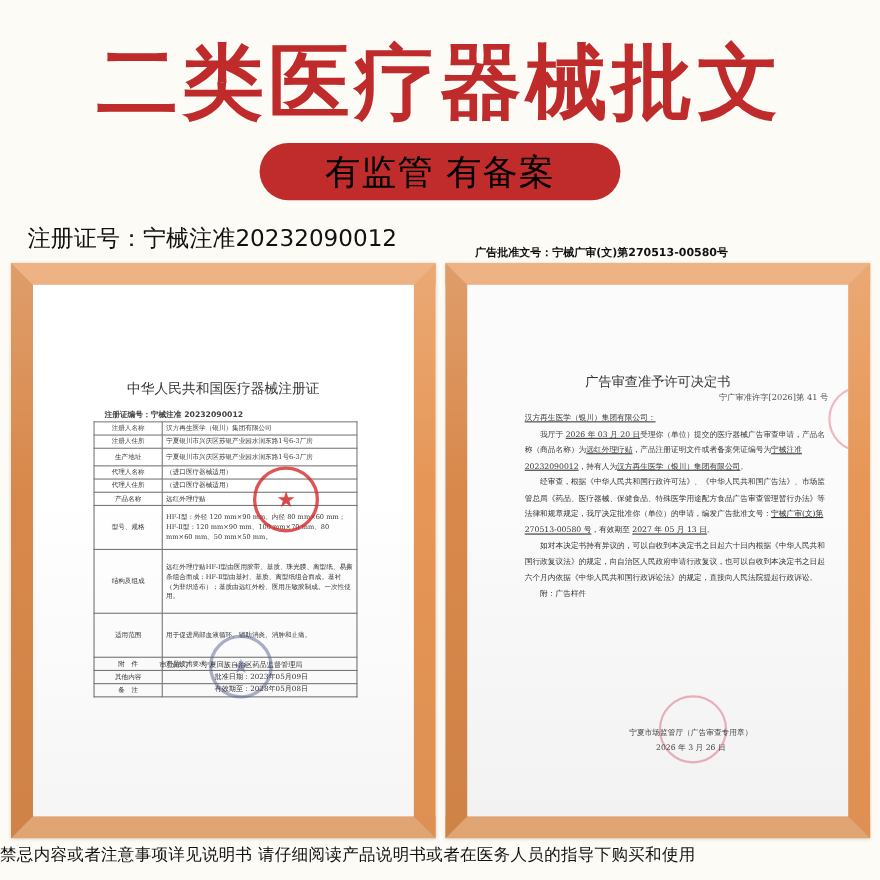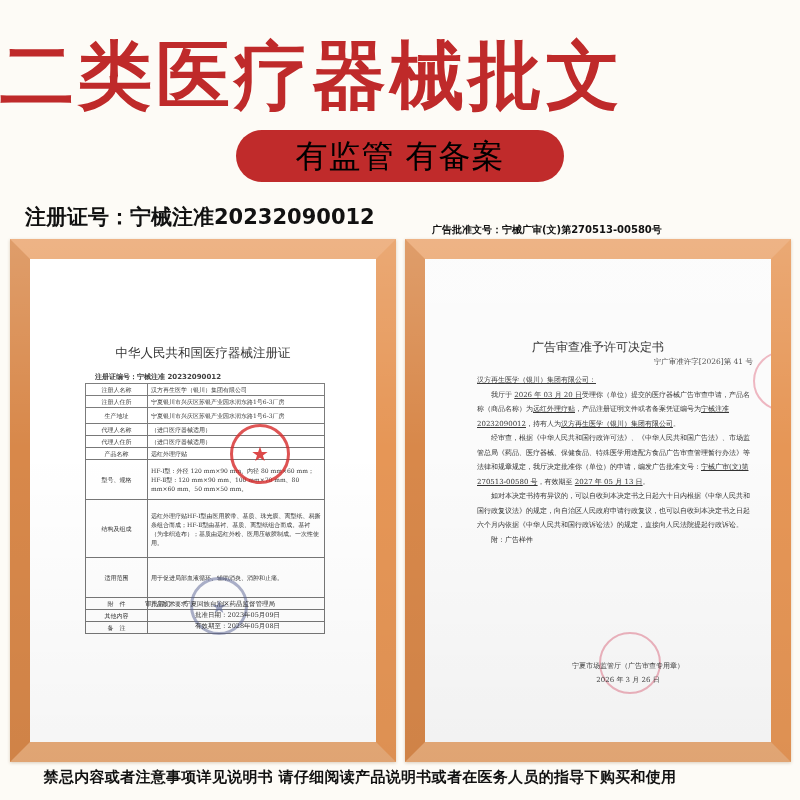--- a/index.html
+++ b/index.html
@@ -1,29 +1,29 @@
 <!DOCTYPE html>
 <html><head>
 <meta charset="utf-8">
 <style>
   * { box-sizing: border-box; margin: 0; padding: 0; }
   html, body { width: 800px; height: 800px; background: #fdfbf6; overflow: hidden; }
   body { position: relative; font-family: "DejaVu Sans", "Liberation Sans", sans-serif; color: #111; }
 
   .headline {
-    position: absolute; left: 0; top: 30px; width: 800px; text-align: left;
+    position: absolute; left: 0; top: 30px; width: 800px; text-align: center;
     font-size: 74px; font-weight: bold; color: #bf2a2a; letter-spacing: 4px; line-height: 90px;
   }
   .pill-box {
     position: absolute; left: 236px; top: 130px; width: 328px; height: 52px;
     background: #c02b2b; border-radius: 26px; color: #000000; font-size: 32px;
     text-align: center; line-height: 52px; letter-spacing: 1px;
   }
 
-  .reg-no { position: absolute; left: 25px; top: 203px; font-size: 21px; font-weight: bold; color: #111; text-align: center; }
+  .reg-no { position: absolute; left: 25px; top: 203px; font-size: 21px; font-weight: normal; color: #111; text-align: center; }
   .ad-no  { position: absolute; left: 432px; top: 223px; font-size: 10px; font-weight: bold; color: #111; }
 
   .frame {
     position: absolute; top: 239px; width: 386px; height: 523px;
     border-style: solid; border-width: 20px;
     border-top-color: #eaa36b; border-bottom-color: #e9ab78;
     border-left-color: #d8884a; border-right-color: #e69656;
     box-shadow: 0 1px 3px rgba(120,70,20,0.25);
   }
   .frame.left { left: 10px; }
@@ -51,21 +51,21 @@
 
   
   .ad-title { position: absolute; left: 0; top: 80px; width: 100%; text-align: center; font-size: 12px; color: #222; }
   .ad-ref { position: absolute; right: 18px; top: 98px; font-family: "DejaVu Serif", serif; font-size: 7.5px; color: #444; }
   .ad-body { position: absolute; left: 52px; top: 114px; width: 275px; font-family: "DejaVu Serif", serif; font-size: 7px; line-height: 14.5px; color: #333; }
   .ad-body p { margin: 0; }
   .indent { text-indent: 2em; }
   .u { text-decoration: underline; }
   .ad-sign { position: absolute; left: 147px; top: 400px; font-family: "DejaVu Serif", serif; font-size: 7px; color: #444; line-height: 14px; text-align: center; }
 
-  .footer { position: absolute; left: 0; top: 768px; width: 720px; text-align: center; font-size: 15px; font-weight: bold; color: #111; letter-spacing: 0.3px; }
+  .footer { position: absolute; left: 0; top: 768px; width: 720px; text-align: left; font-size: 15px; font-weight: normal; color: #111; letter-spacing: 0.3px; }
 </style>
 </head>
 <body>
 
 <div class="headline">二类医疗器械批文</div>
 <div class="pill-box">有监管 有备案</div>
 
 <div class="reg-no">注册证号：宁械注准20232090012</div>
 <div class="ad-no">广告批准文号：宁械广审(文)第270513-00580号</div>
 

